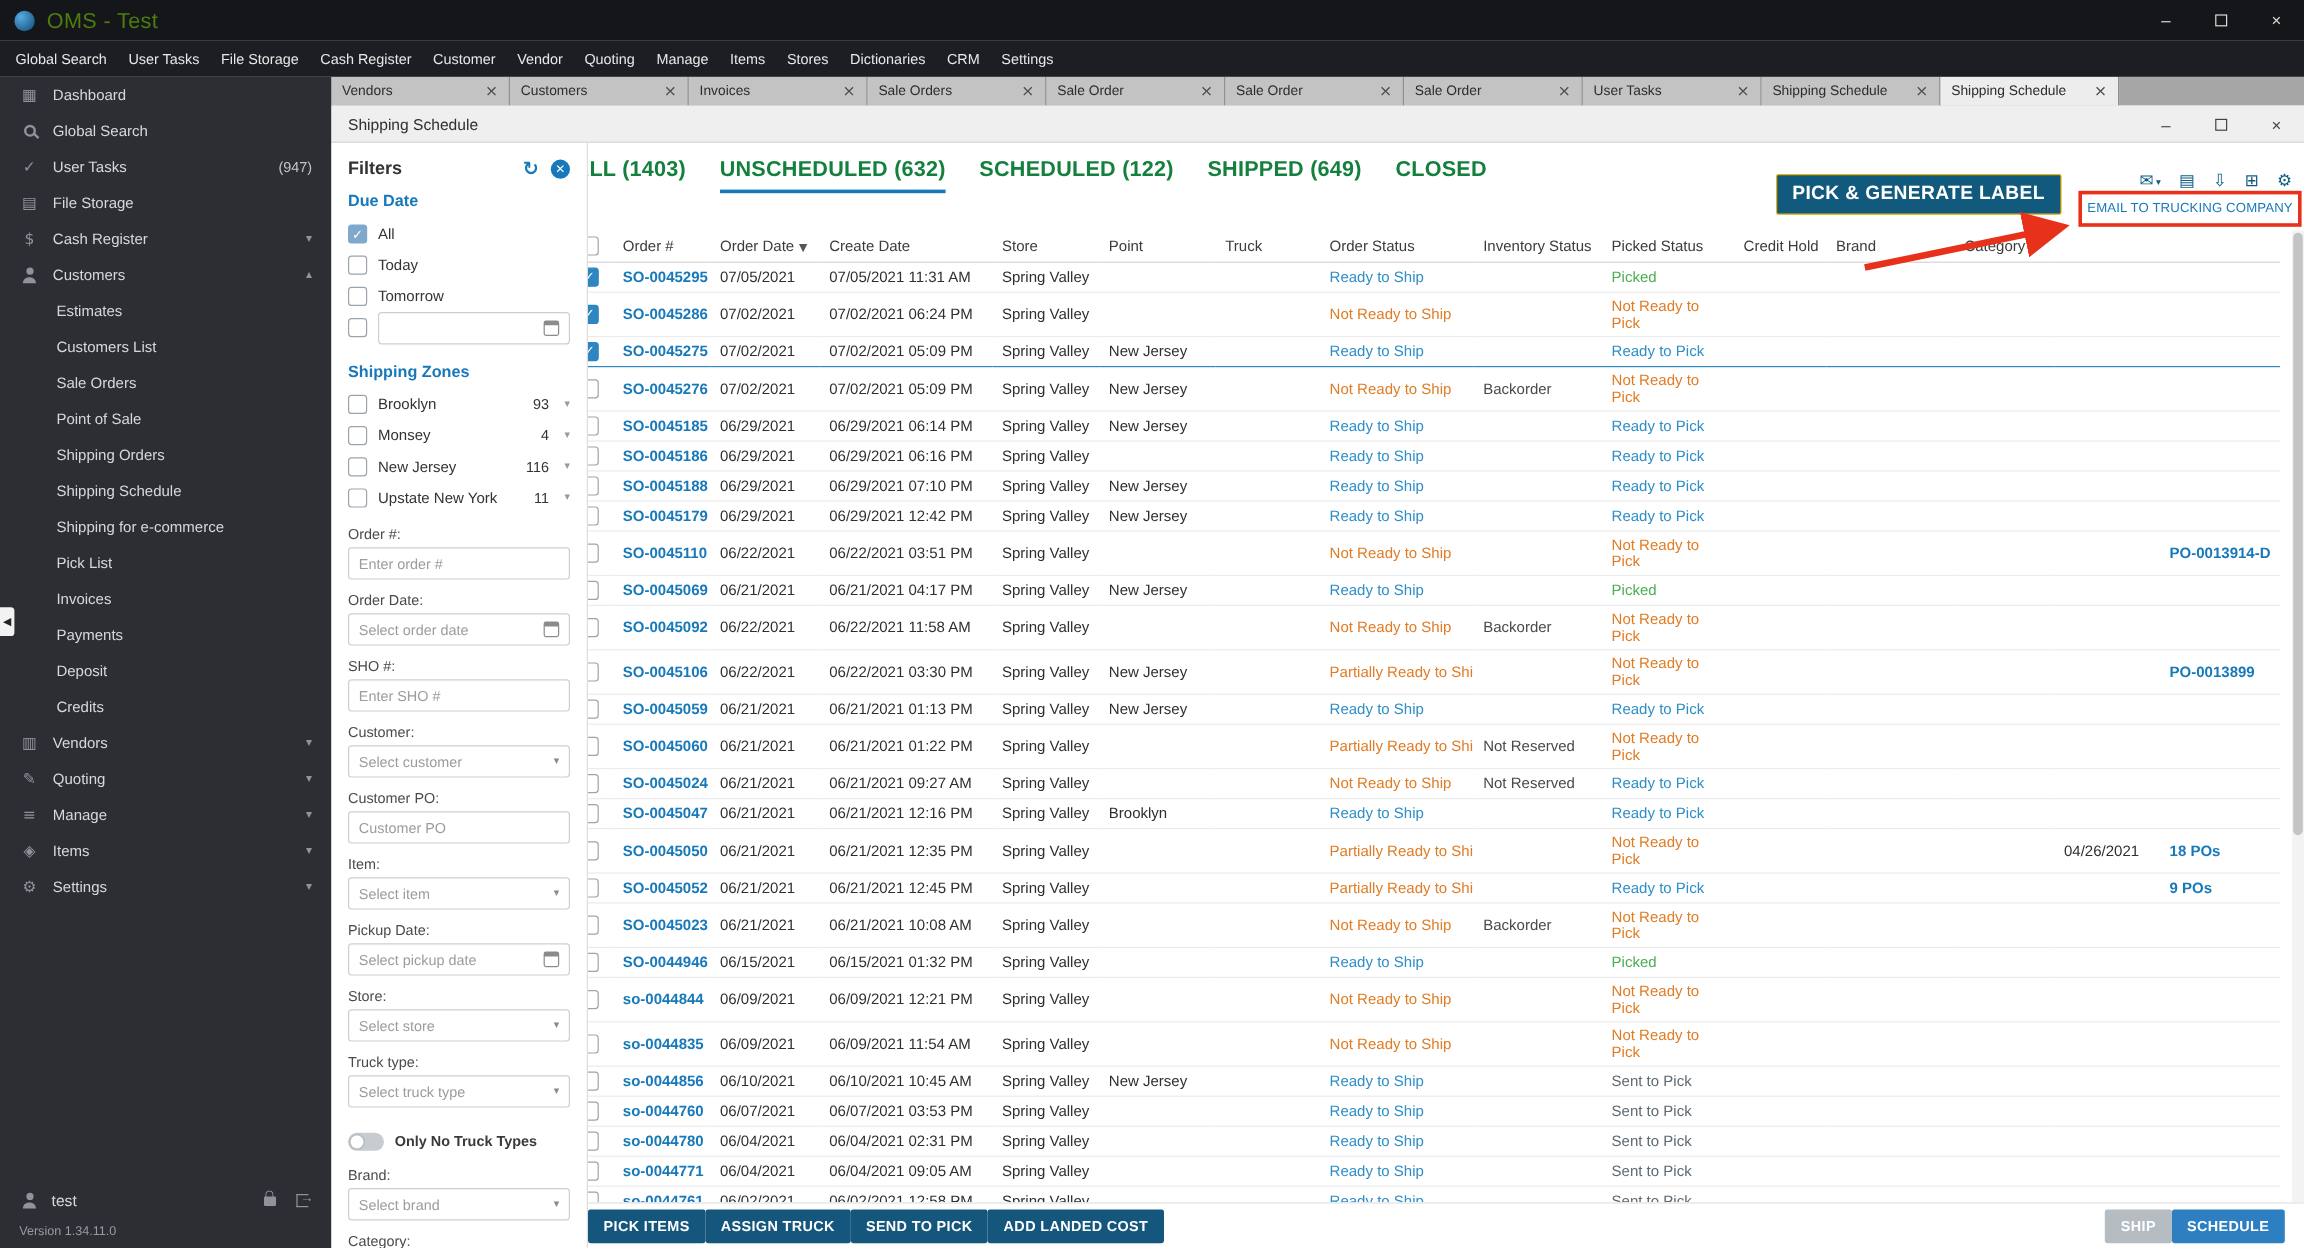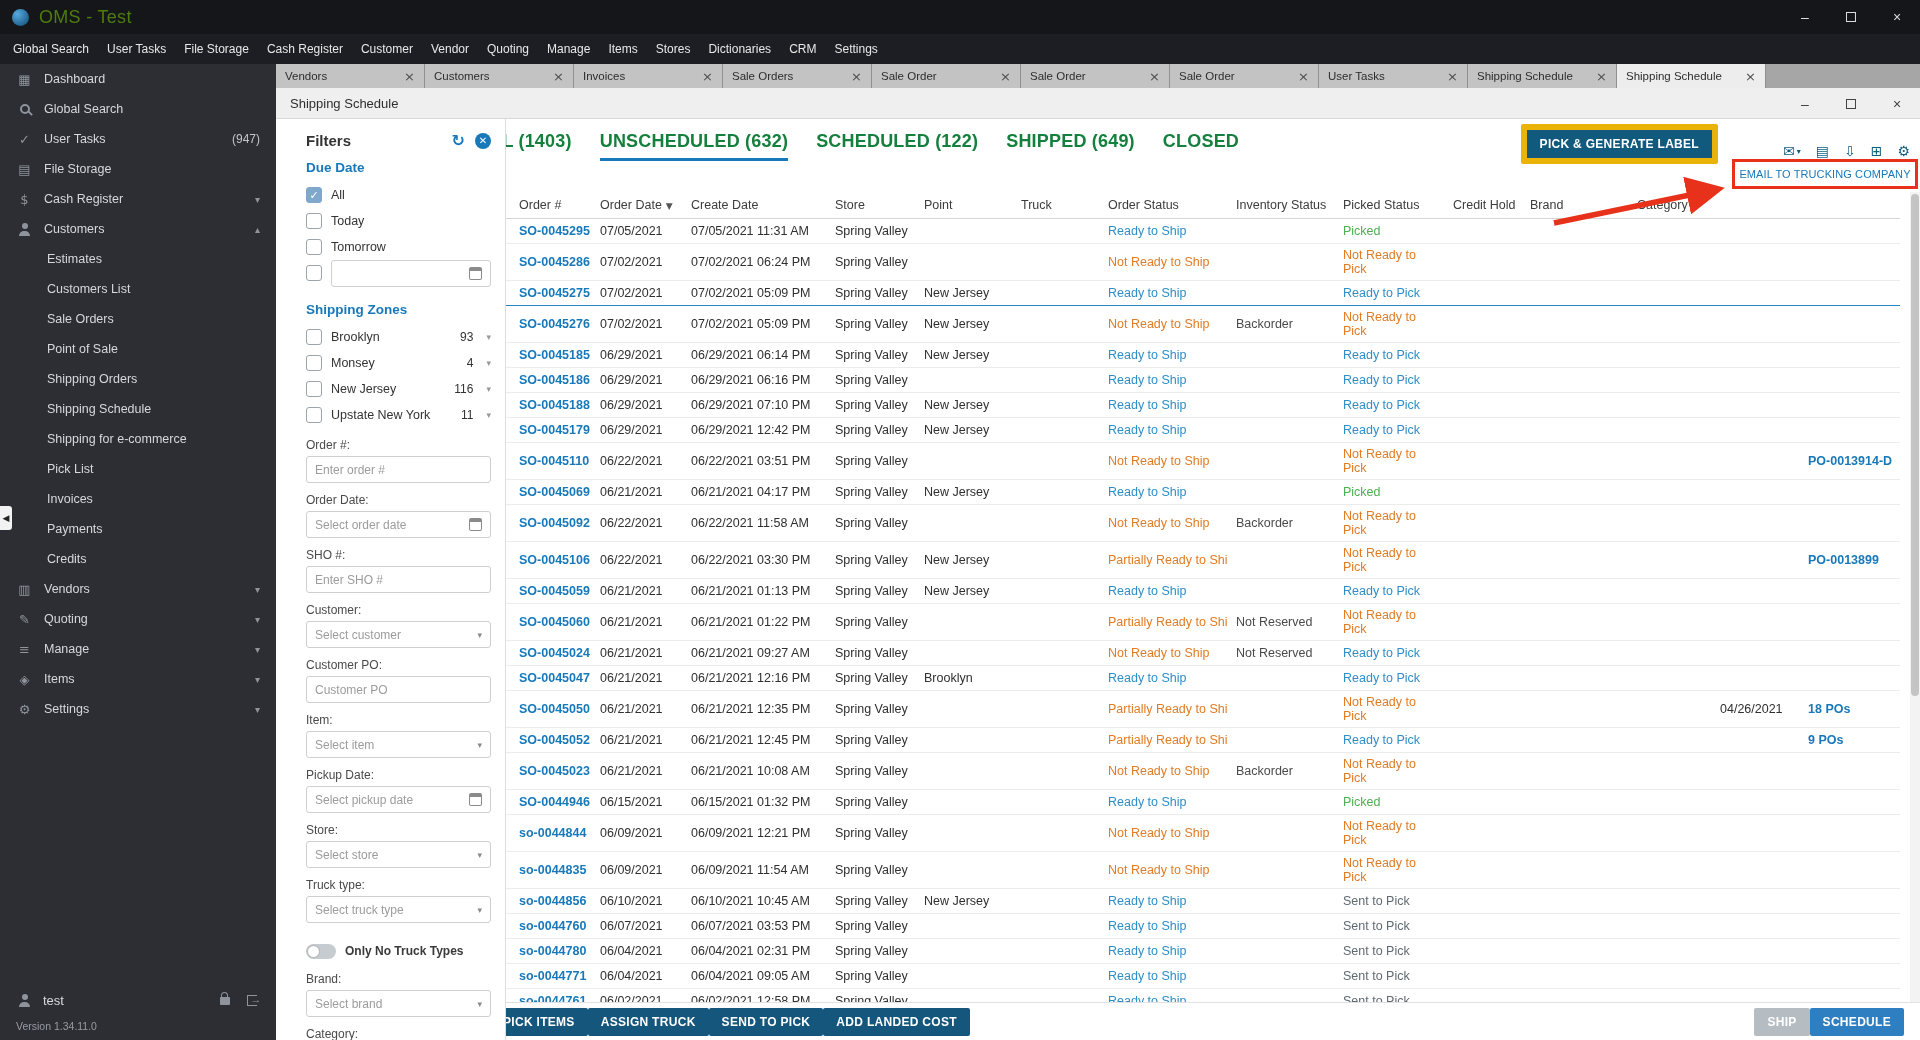--- a/index.html
+++ b/index.html
@@ -51,21 +51,21 @@
   .tab-label{flex:1;overflow:hidden;text-overflow:ellipsis;white-space:nowrap}
   .tab-close{color:#4d4d4d;font-size:13px;line-height:1}
 
   
   .winheader{position:absolute;top:88px;left:276px;right:0;height:31px;background:#efefef;border-bottom:1px solid #d8d8d8;display:flex;align-items:center;z-index:8}
   .winheader-title{padding-left:14px;font-size:13px;color:#2e2e2e}
   .winheader .win-controls .win-btn{color:#444;height:31px}
   .winheader .win-btn .sq{border-color:#444}
 
   
-  .filters{position:absolute;top:119px;left:292px;width:214px;bottom:0;background:#fff;border-right:1px solid #ddd;padding:12px 14px;overflow:hidden;z-index:7}
+  .filters{position:absolute;top:119px;left:276px;width:214px;bottom:0;background:#fff;border-right:1px solid #ddd;padding:12px 14px;overflow:hidden;z-index:7}
   .filters-head{display:flex;align-items:center;margin-bottom:8px}
   .filters-title{font-size:15px;font-weight:700;color:#333;flex:1}
   .f-refresh{color:#1879ba;font-size:16px;font-weight:700;margin-right:10px}
   .f-clear{width:16px;height:16px;border-radius:50%;background:#1879ba;color:#fff;font-size:10px;display:flex;align-items:center;justify-content:center}
   .fsection-title{color:#1879ba;font-size:13.5px;font-weight:700;margin:10px 0 7px}
   .fcheck-row{display:flex;align-items:center;gap:9px;height:26px;font-size:12.5px;color:#333}
   .cb{width:16px;height:16px;border:1.5px solid #9aa5ad;border-radius:3px;background:#fff;flex:0 0 auto;display:flex;align-items:center;justify-content:center;font-size:11px;color:#fff}
   .cb.checked{background:#7fa8cc;border-color:#7fa8cc}
   .cb.checked.strong{background:#2e86c1;border-color:#2e86c1}
   .zone-label{flex:1}
@@ -79,21 +79,21 @@
   .toggle-row{display:flex;align-items:center;gap:9px;margin-top:17px;height:22px}
   .toggle{width:30px;height:15px;border-radius:8px;background:#c7ccd1;position:relative;flex:0 0 auto}
   .toggle::after{content:"";position:absolute;left:2px;top:2px;width:11px;height:11px;border-radius:50%;background:#fff;box-shadow:0 0 2px rgba(0,0,0,.35)}
   .toggle-label{font-weight:700;font-size:12px;color:#3a3a3a}
 
   
   .main{position:absolute;top:119px;left:466px;right:0;bottom:0;background:#fff}
   .status-tabs{position:absolute;top:12px;left:12px;display:flex;gap:28px;z-index:2}
   .stab{font-size:18px;font-weight:600;color:#15803d;padding-bottom:6px;letter-spacing:.2px;white-space:nowrap}
   .stab.active{font-weight:700;border-bottom:3px solid #1879ba}
-  .pick-label-btn{position:absolute;top:5px;right:202px;background:#115a7e;color:#fff;font-size:12px;font-weight:700;padding:7px 13px;border:6px solid #eab308;border-radius:2px;letter-spacing:.3px;z-index:2;white-space:nowrap}
+  .pick-label-btn{position:absolute;top:26px;right:202px;background:#115a7e;color:#fff;font-size:16px;font-weight:700;padding:7px 13px;border:1px solid #eab308;border-radius:2px;letter-spacing:.3px;z-index:2;white-space:nowrap}
   .top-icons{position:absolute;top:24px;right:10px;display:flex;gap:15px;color:#0f5c80;font-size:14px;align-items:center;z-index:2}
   .top-icon{display:flex;align-items:center;gap:2px}
   .top-icon .caret{font-size:8px;color:#0f5c80}
   .tooltip-annot{position:absolute;top:40px;right:2px;width:186px;height:30px;background:#fff;border:3px solid #e8311a;display:flex;align-items:center;justify-content:center;font-size:11px;color:#1879ba;z-index:5;white-space:nowrap;letter-spacing:.1px}
   .annot-arrow{position:absolute;top:0;left:0;width:100%;height:100%;pointer-events:none;z-index:6}
 
   .table-wrap{position:absolute;top:73px;left:9px;right:12px;bottom:38px;overflow:hidden}
   table{border-collapse:collapse;table-layout:fixed;width:1425px;font-size:12.5px;color:#2f2f2f}
   th{height:26px;text-align:left;font-weight:400;color:#3c3c3c;border-bottom:1px solid #d5d5d5;padding:0 8px;font-size:12.5px;white-space:nowrap;overflow:hidden}
   td{border-bottom:1px solid #ececec;padding:4px 8px;vertical-align:middle;overflow:hidden}
@@ -201,20 +201,23 @@
       <span>Shipping for e-commerce</span>
     </div>
     <div class="side-item sub">
       <span>Pick List</span>
     </div>
     <div class="side-item sub">
       <span>Invoices</span>
     </div>
     <div class="side-item sub">
       <span>Payments</span>
+    </div>
+    <div class="side-item sub">
+      <span>Deposit</span>
     </div>
     <div class="side-item sub">
       <span>Credits</span>
     </div>
     <div class="side-item">
       <span class="side-icon glyph">▥</span>
       <span>Vendors</span>
       <span class="side-chevron glyph">▾</span>
     </div>
     <div class="side-item">

